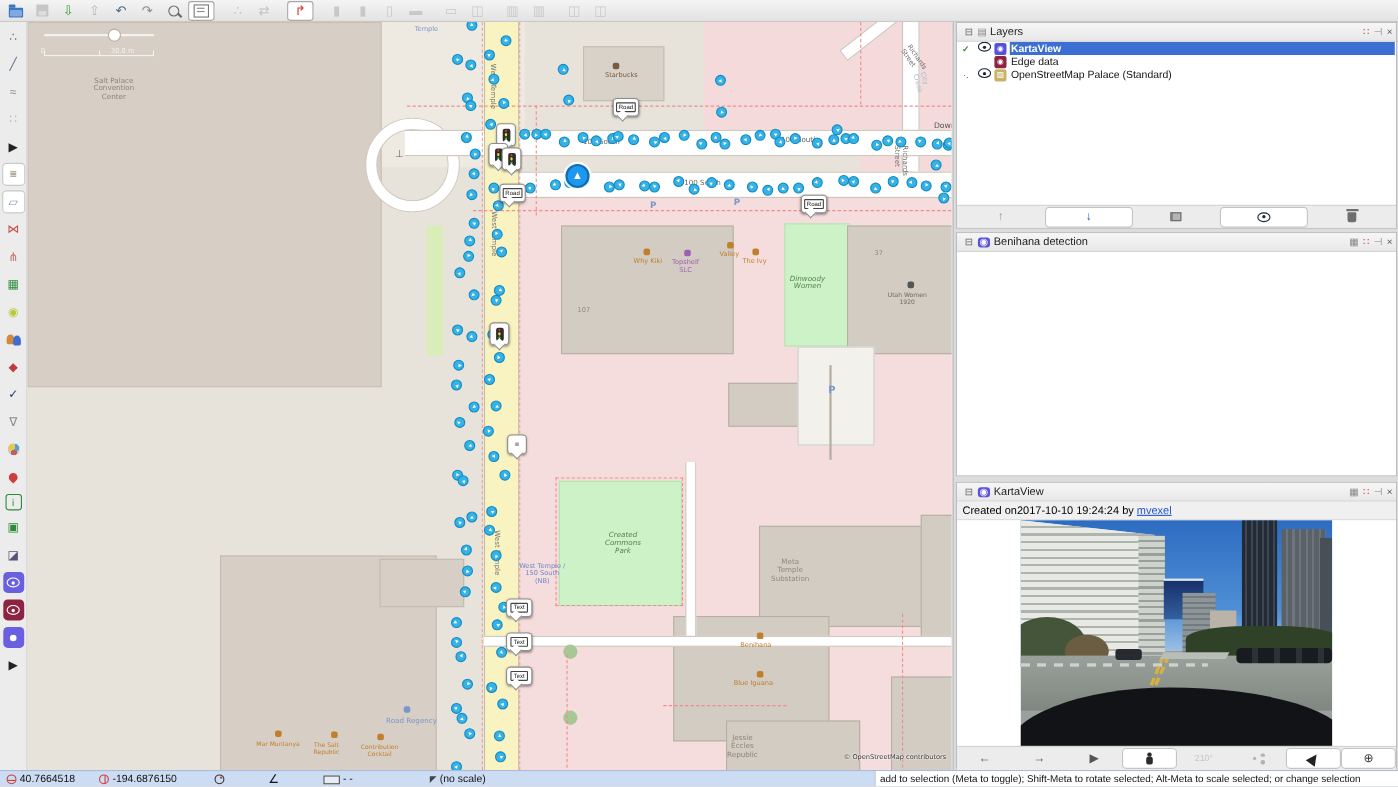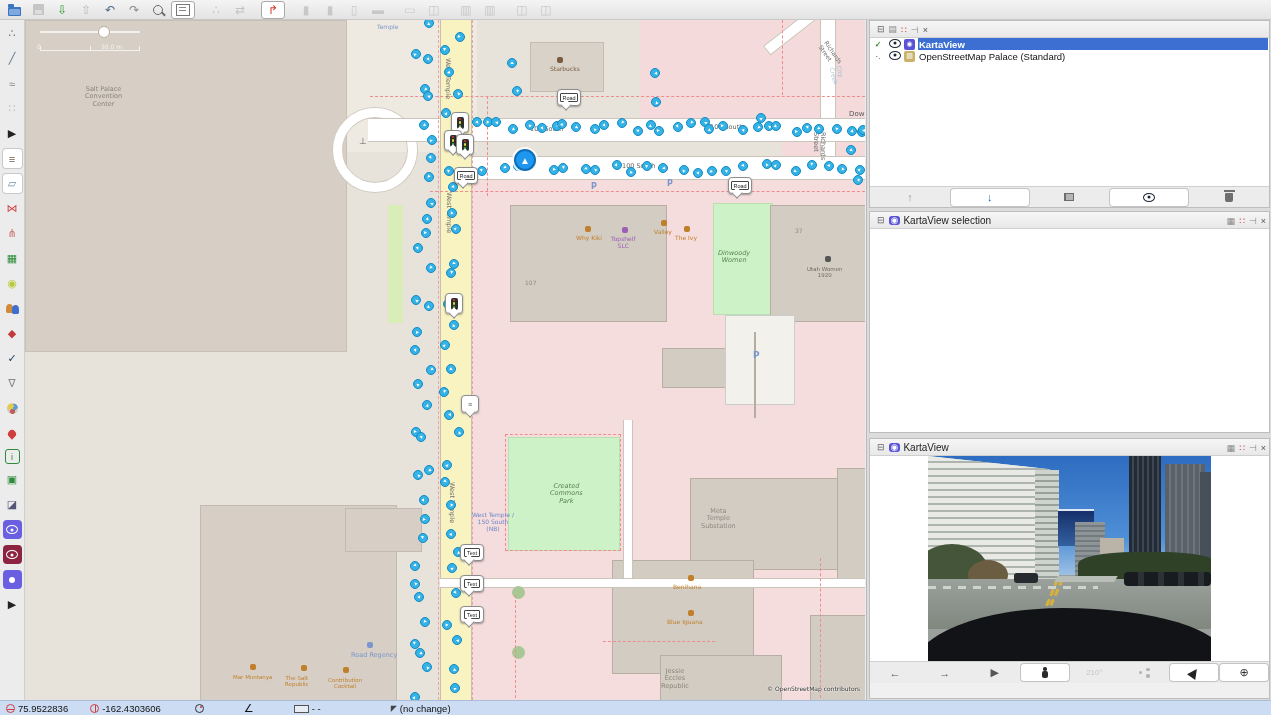--- a/index.html
+++ b/index.html
@@ -682,21 +682,21 @@
         <div style="position: absolute; width: 6px; height: 6px; border-radius: 2px; background: rgb(157, 95, 181); left: 597px; top: 207px; z-index: 10;"></div>
         <div style="position: absolute; width: 6px; height: 6px; border-radius: 2px; background: rgb(192, 127, 42); left: 636px; top: 200px; z-index: 10;"></div>
         <div style="position: absolute; width: 6px; height: 6px; border-radius: 2px; background: rgb(192, 127, 42); left: 659px; top: 206px; z-index: 10;"></div>
         <div style="position: absolute; width: 6px; height: 6px; border-radius: 2px; background: rgb(192, 127, 42); left: 663px; top: 555px; z-index: 10;"></div>
         <div style="position: absolute; width: 6px; height: 6px; border-radius: 2px; background: rgb(192, 127, 42); left: 663px; top: 590px; z-index: 10;"></div>
         <div style="position: absolute; width: 6px; height: 6px; border-radius: 2px; background: rgb(192, 127, 42); left: 225px; top: 644px; z-index: 10;"></div>
         <div style="position: absolute; width: 6px; height: 6px; border-radius: 2px; background: rgb(192, 127, 42); left: 276px; top: 645px; z-index: 10;"></div>
         <div style="position: absolute; width: 6px; height: 6px; border-radius: 2px; background: rgb(192, 127, 42); left: 318px; top: 647px; z-index: 10;"></div>
         <div style="position: absolute; width: 6px; height: 6px; border-radius: 2px; background: rgb(123, 150, 204); left: 342px; top: 622px; z-index: 10;"></div>
         <div style="position: absolute; width: 6px; height: 6px; border-radius: 2px; background: rgb(85, 85, 85); left: 800px; top: 236px; z-index: 10;"></div>
-        <div class="lbl" style="left: 60px; top: 66px; color: rgb(139, 132, 120); font-size: 6.5px; z-index: 15; text-align: center;">Salt Palace
+        <div class="lbl" style="left: 60px; top: 50px; color: rgb(139, 132, 120); font-size: 6.5px; z-index: 15; text-align: center;">Salt Palace
 Convention
 Center</div>
         <div class="lbl" style="left: 352px; top: 4px; color: rgb(123, 150, 204); font-size: 6px; z-index: 15;">Temple</div>
         <div class="lbl" style="left: 426px; top: 38px; color: rgb(111, 111, 111); font-size: 6.5px; z-index: 15; transform: rotate(90deg); transform-origin: left top;">West Temple</div>
         <div class="lbl" style="left: 427px; top: 172px; color: rgb(111, 111, 111); font-size: 6.5px; z-index: 15; transform: rotate(90deg); transform-origin: left top;">West Temple</div>
         <div class="lbl" style="left: 430px; top: 462px; color: rgb(111, 111, 111); font-size: 6.5px; z-index: 15; transform: rotate(90deg); transform-origin: left top;">West Temple</div>
         <div class="lbl" style="left: 801px; top: 112px; color: rgb(111, 111, 111); font-size: 6.5px; z-index: 15; transform: rotate(90deg); transform-origin: left top;">Richards Street</div>
         <div class="lbl" style="left: 803px; top: 20px; color: rgb(111, 111, 111); font-size: 6px; z-index: 15; transform: rotate(55deg); transform-origin: left top;">Richards Street</div>
         <div class="lbl" style="left: 816px; top: 45px; color: rgb(166, 189, 210); font-size: 6px; z-index: 15; transform: rotate(75deg); transform-origin: left top;">City Creek</div>
         <div class="lbl" style="left: 824px; top: 90px; color: rgb(85, 85, 85); font-size: 7px; z-index: 15;">Down</div>
@@ -744,31 +744,38 @@
         <div class="lbl" style="left: 742px; top: 666px; font-size: 6px; color: rgb(51, 51, 51); text-shadow: rgb(255, 255, 255) 0px 0px 2px, rgb(255, 255, 255) 0px 0px 2px; z-index: 16;">© OpenStreetMap contributors</div>
       </div>
   </div>
 
   <div id="rightcol" class="abs">
 
     <div class="panel" style="top:0;height:188px;">
       <div class="phead">
         <span class="hbtn" style="color:#666;">⊟</span>
         <span class="hbtn" style="color:#888;">▤</span>
+        <span class="title">Layers</span>
         <span id="layers-hbtns"><span class="hbtn red">∷</span><span class="hbtn">⊣</span><span class="hbtn" style="color: rgb(85, 85, 85);">×</span></span>
       </div>
       <div class="pbody" id="layers-body" style="height:148px;">
           <div class="lrow">
             <div class="selbar"></div>
             <span class="c1" style="color: rgb(46, 139, 46); font-weight: bold;">✓</span>
             <span class="c2"><span class="eyei"></span></span>
             <span class="licon" style="background: rgb(90, 82, 214);">◉</span>
             <span style="z-index: 1; color: rgb(255, 255, 255); font-weight: bold;">KartaView</span>
           </div>
           <div class="lrow">
+            <span class="c1"></span>
+            <span class="c2"></span>
+            <span class="licon" style="background: rgb(140, 35, 64);">◉</span>
+            <span style="z-index: 1;">Edge data</span>
+          </div>
+          <div class="lrow">
             <span class="c1" style="color: rgb(51, 51, 51);">·.</span>
             <span class="c2"><span class="eyei"></span></span>
             <span class="licon" style="background: rgb(201, 179, 106);">▨</span>
             <span style="z-index: 1;">OpenStreetMap Palace (Standard)</span>
           </div>
         </div>
       <div class="btnrow" id="layers-btnrow">
           <span class="pbtn" style="color: rgb(154, 154, 154);">↑</span>
           <span class="pbtn raised" style="color: rgb(43, 98, 196);">↓</span>
           <span class="pbtn">
@@ -780,33 +787,39 @@
           <span class="pbtn">
             <span class="trashi"></span>
           </span>
         </div>
     </div>
 
     <div class="panel" style="top:191px;height:222px;">
       <div class="phead">
         <span class="hbtn" style="color:#666;">⊟</span>
         <span class="hbtn" style="color:#fff;background:#5a52d6;border-radius:3px;padding:0 2px;">◉</span>
-        <span class="title">KartaView selection</span>
+        <span class="title">Benihana detection</span>
         <span id="detection-hbtns"><span class="hbtn">▦</span><span class="hbtn red">∷</span><span class="hbtn">⊣</span><span class="hbtn" style="color: rgb(85, 85, 85);">×</span></span>
       </div>
       <div class="pbody" style="height:203px;"></div>
     </div>
 
     <div class="panel" style="top:418px;height:261px;">
       <div class="phead">
         <span class="hbtn" style="color:#666;">⊟</span>
         <span class="hbtn" style="color:#fff;background:#5a52d6;border-radius:3px;padding:0 2px;">◉</span>
         <span class="title">KartaView</span>
         <span id="kartaview-hbtns"><span class="hbtn">▦</span><span class="hbtn red">∷</span><span class="hbtn">⊣</span><span class="hbtn" style="color: rgb(85, 85, 85);">×</span></span>
       </div>
+      <div style="height:16px;display:flex;align-items:center;font-size:10px;padding-left:5px;background:#f0f0f0;border-bottom:1px solid #d9d9d9;">
+        <span>Created on </span>
+          <span>2017-10-10 19:24:24</span>
+          <span style="white-space:pre;"> by </span>
+          <a style="color:#2255cc;text-decoration:underline;cursor:pointer;">mvexel</a>
+      </div>
       <div style="height:205px;background:#fff;position:relative;">
         <div id="photo" style="left:58px;top:0;width:283px;height:205px;">
 
           <div class="ply" style="left:0;top:0;width:122px;height:148px;
                background:repeating-linear-gradient(180deg,#e9eae6 0 5px,#aeb4ae 5px 7px),#e9eae6;
                clip-path:polygon(0 0,100% 9%,100% 100%,0 100%);"></div>
           <div class="ply" style="left:107px;top:14px;width:24px;height:125px;background:repeating-linear-gradient(180deg,#cfd3cd 0 4px,#99a099 4px 6px);"></div>
 
           <div class="ply" style="left:130px;top:53px;width:36px;height:35px;background:linear-gradient(180deg,#16306b,#33619f);border-top:2px solid #dfe8f2;"></div>
           <div class="ply" style="left:147px;top:66px;width:30px;height:56px;background:repeating-linear-gradient(180deg,#8d9599 0 3px,#737b7f 3px 5px);"></div>
@@ -850,32 +863,33 @@
             <span class="locai"></span>
           </span>
           <span class="pbtn raised" style="color: rgb(51, 51, 51);">⊕</span>
         </div>
     </div>
   </div>
 
   <div id="statusbar" class="abs">
     <span class="seg">
         <i class="redcirc h"></i>
-        <span>75.9522836</span>
+        <span>40.7664518</span>
       </span>
     <span class="seg" style="margin-left:22px;">
         <i class="redcirc v"></i>
-        <span>-162.4303606</span>
+        <span>-194.6876150</span>
       </span>
     <span class="seg" style="margin-left:34px;">
         <i class="compass"></i>
       </span>
     <span class="seg" style="margin-left:40px;font-size:11px;">∠</span>
     <span class="seg" style="margin-left:40px;">
         <i class="ruleri"></i>
         <span>- -</span>
       </span>
     <span class="seg" style="margin-left:70px;">
         <span style="color:#444;font-size:8px;margin-right:3px;">◤</span>
-        <span>(no change)</span>
-      </span>
+        <span>(no scale)</span>
+      </span>
+    <span id="helpbox">add to selection (Meta to toggle); Shift-Meta to rotate selected; Alt-Meta to scale selected; or change selection</span>
   </div>
 </div>
 
 </body></html>

